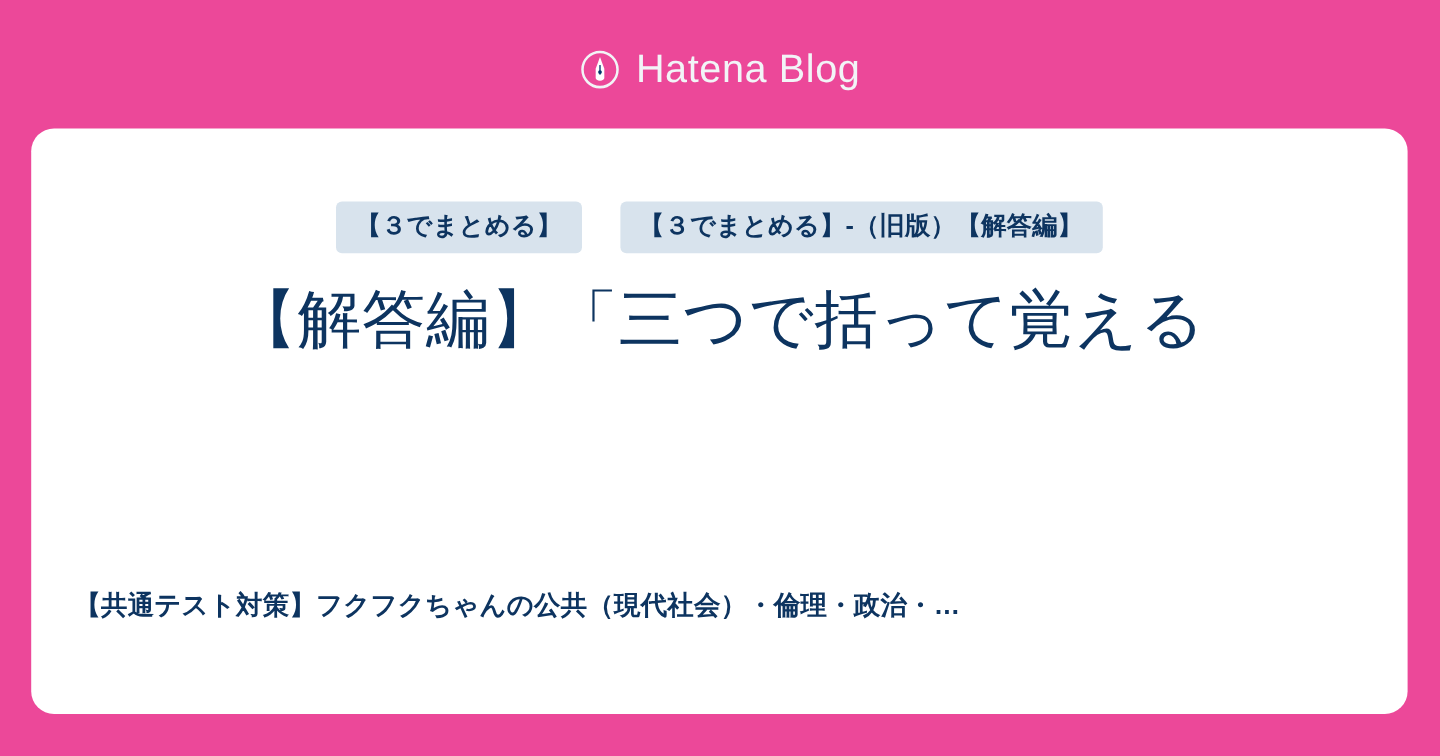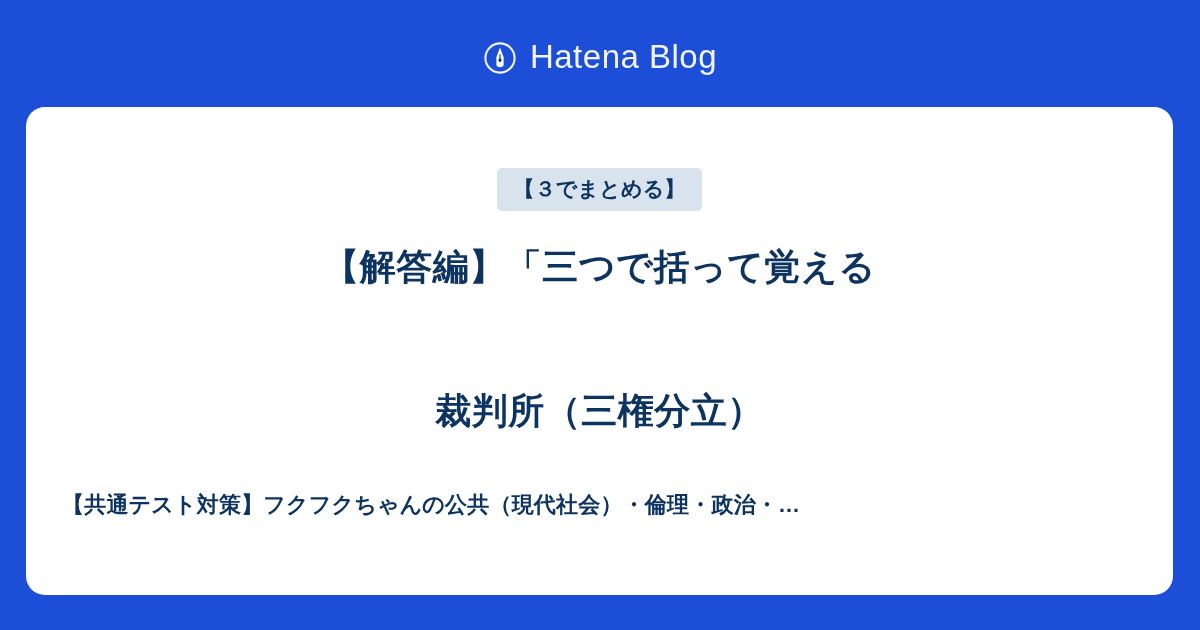--- a/index.html
+++ b/index.html
@@ -11,21 +11,21 @@
     height: 630px;
     background: #00326b;
     font-family: "Liberation Sans", "DejaVu Sans", sans-serif;
     overflow: hidden;
   }
 
   .ogp-root {
     position: relative;
     width: 1200px;
     height: 630px;
-    background: #1d4ed8;
+    background: #ec4899;
     box-sizing: border-box;
   }
 
   
   .brand {
     position: absolute;
     top: 0;
     left: 0;
     width: 1200px;
     height: 113px;
@@ -97,22 +97,22 @@
 
   
   .entry-title {
     position: absolute;
     left: 50px;
     top: 124px;
     width: 1047px;
     margin: 0;
     text-align: center;
     color: #0d3460;
-    font-size: 36px;
-    font-weight: 700;
+    font-size: 53px;
+    font-weight: 400;
     line-height: 72px;
     letter-spacing: 0.5px;
     word-break: break-all;
   }
 
   
   .blog-title {
     position: absolute;
     left: 36px;
     top: 378px;
@@ -143,22 +143,23 @@
       </svg>
     </span>
     <span class="brand-name">Hatena Blog</span>
   </div>
 
   <div class="card">
     <div class="card-inner">
 
       <div class="tag-row">
         <span class="tag">【３でまとめる】</span>
+        <span class="tag">【３でまとめる】-（旧版）【解答編】</span>
       </div>
 
-      <h1 class="entry-title"><span>【解答編】「三つで括って覚える</span><br><br><span>裁判所（三権分立）</span></h1>
+      <h1 class="entry-title"><span>【解答編】「三つで括って覚える</span><br><br></h1>
 
       <div class="blog-title">【共通テスト対策】フクフクちゃんの公共（現代社会）・倫理・政治・…</div>
 
     </div>
   </div>
 
 </div>
 
 </body></html>

